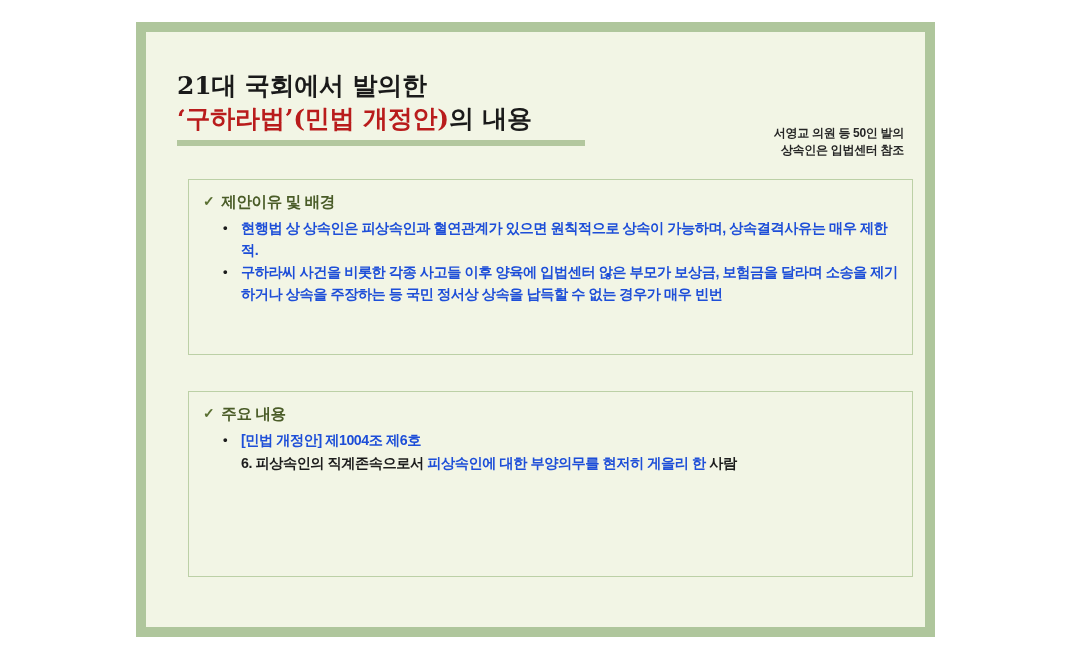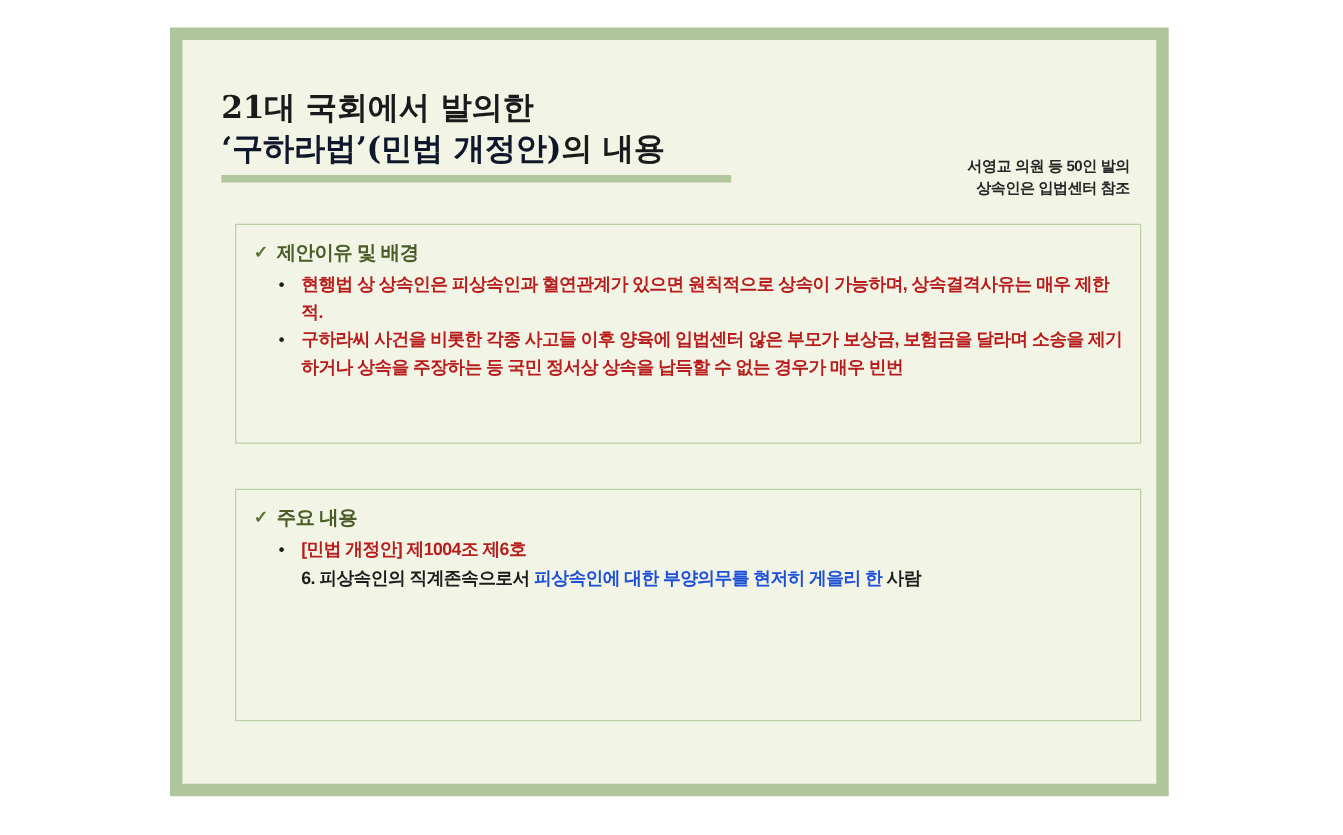--- a/index.html
+++ b/index.html
@@ -52,21 +52,21 @@
   .title-line {
     font-family: "DejaVu Serif", "Liberation Serif", serif;
     font-weight: bold;
     font-size: 25px;
     line-height: 33px;
     color: #1a1a1a;
     letter-spacing: -0.2px;
     white-space: nowrap;
   }
   .title-accent {
-    color: #0f172a;
+    color: #b91c1c;
   }
   .title-rule {
     position: absolute;
     left: 31px;
     top: 108px;
     width: 408px;
     height: 6px;
     background: #b3c79e;
   }
 
@@ -115,21 +115,21 @@
   .bullet-list {
     margin: 0;
     padding: 0;
     list-style: none;
   }
   .bullet-item {
     position: relative;
     padding-left: 38px;
     font-size: 14.2px;
     line-height: 21.5px;
-    color: #b91c1c;
+    color: #1d4ed8;
     font-weight: bold;
     letter-spacing: -0.45px;
     margin-bottom: 1px;
   }
   .bullet-item::before {
     content: "•";
     position: absolute;
     left: 20px;
     top: -1px;
     font-size: 13px;

